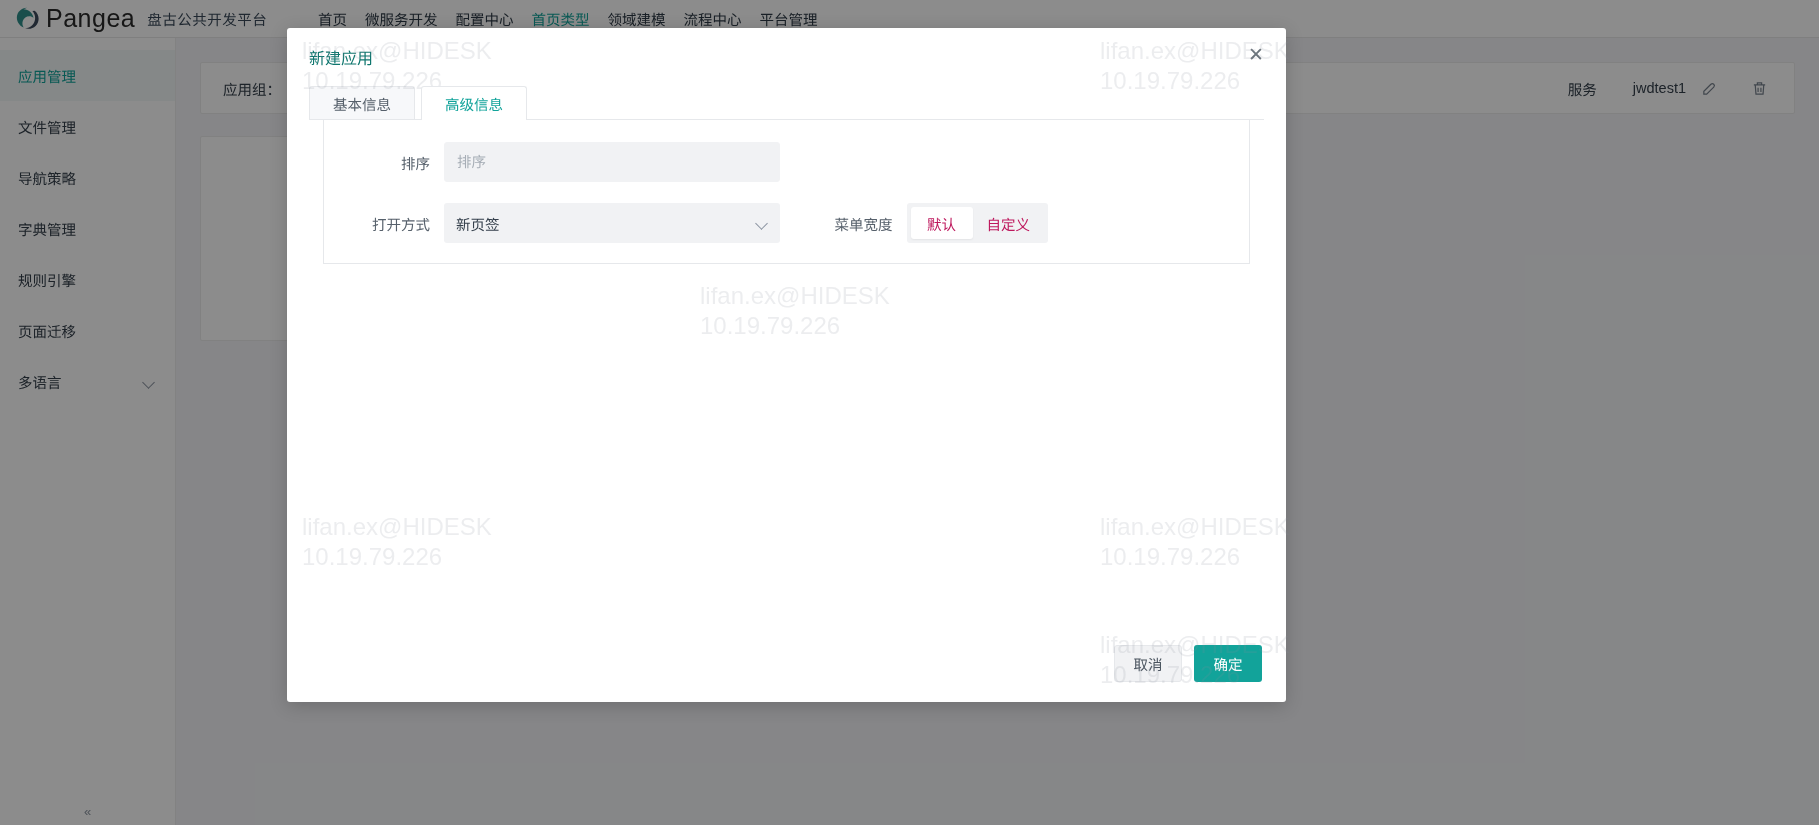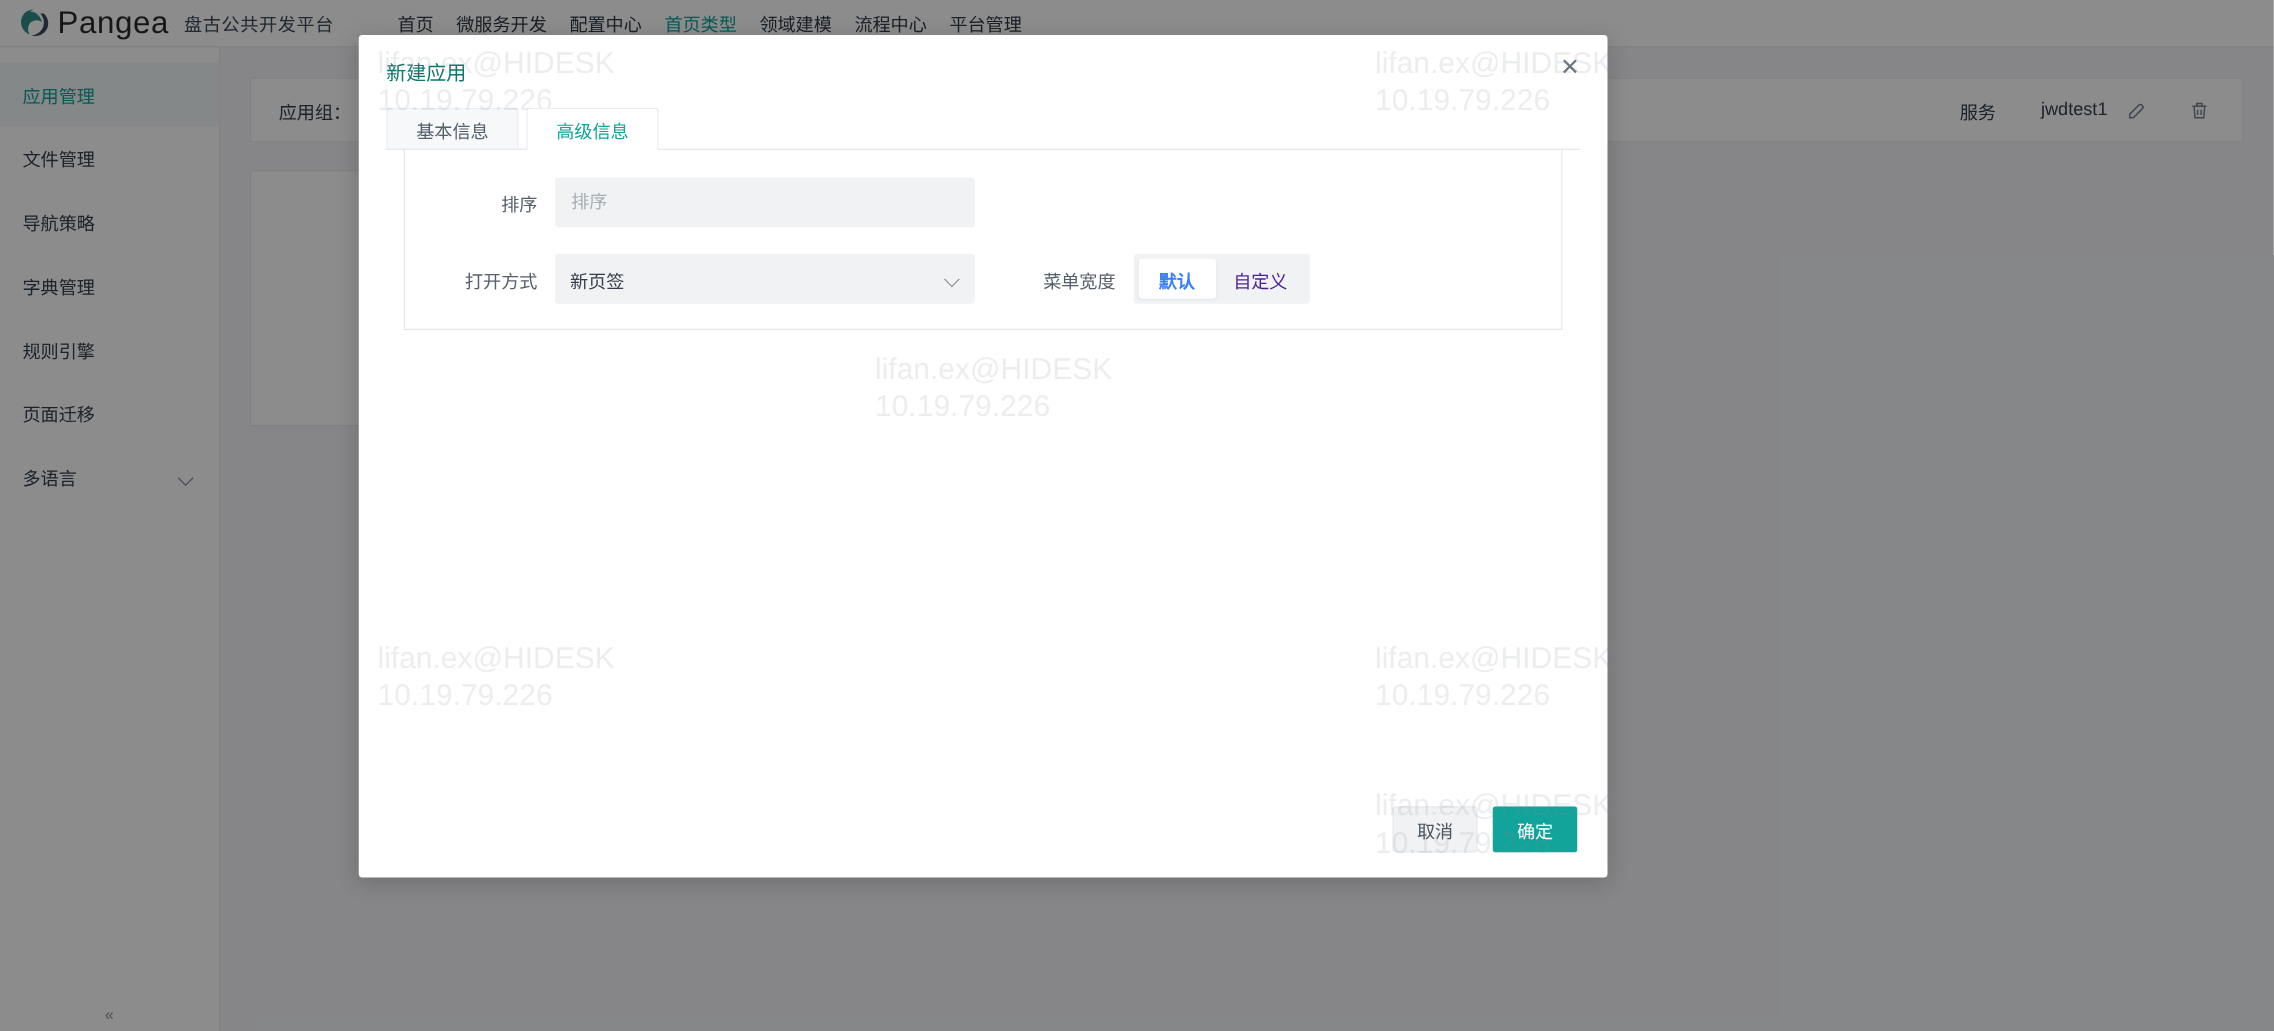--- a/index.html
+++ b/index.html
@@ -161,23 +161,23 @@
   .sel .sel-val { flex: 1; }
   .sel .chev::before { border-color: #8a93a0; }
 
   .seg {
     display: inline-flex; background: #f1f2f4; border-radius: 3px; padding: 4px;
     height: 40px; align-items: center;
   }
   .seg-btn {
     min-width: 62px; height: 32px; padding: 0 14px;
     display: flex; align-items: center; justify-content: center;
-    font-size: 14.5px; color: #4c1d95; border-radius: 3px; cursor: pointer;
-  }
-  .seg-btn.on { background: #ffffff; color: #3b82f6; box-shadow: 0 1px 2px rgba(0,0,0,.06); font-weight: bold; }
+    font-size: 14.5px; color: #be185d; border-radius: 3px; cursor: pointer;
+  }
+  .seg-btn.on { background: #ffffff; color: #be185d; box-shadow: 0 1px 2px rgba(0,0,0,.06); }
 
   .modal-foot {
     position: absolute; left: 0; right: 0; bottom: 0; height: 78px;
     display: flex; align-items: center; justify-content: flex-end;
     padding-right: 24px; gap: 12px;
   }
   .btn {
     min-width: 68px; height: 37px; padding: 0 18px; border-radius: 3px;
     font-size: 14.5px; display: flex; align-items: center; justify-content: center;
     cursor: pointer; border: 1px solid transparent; font-family: inherit;

